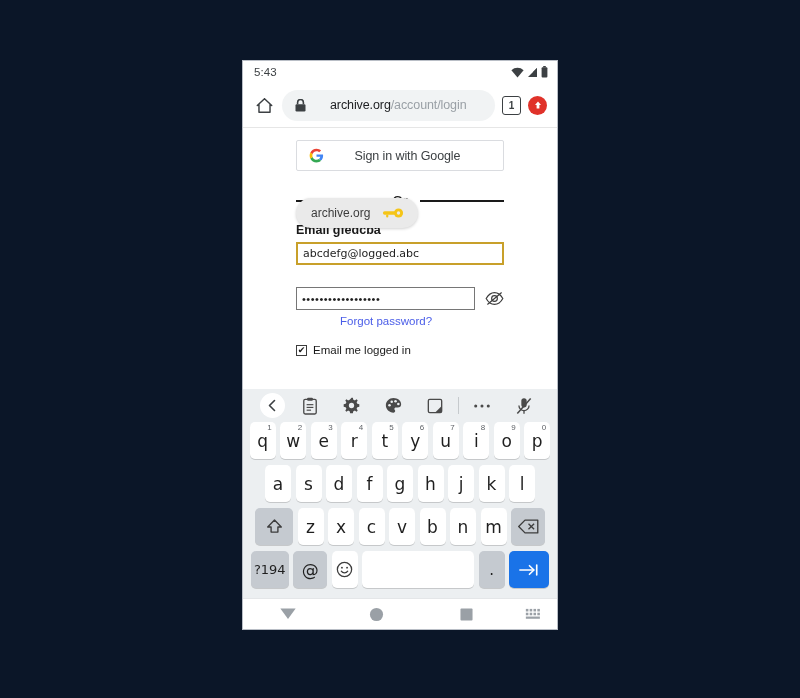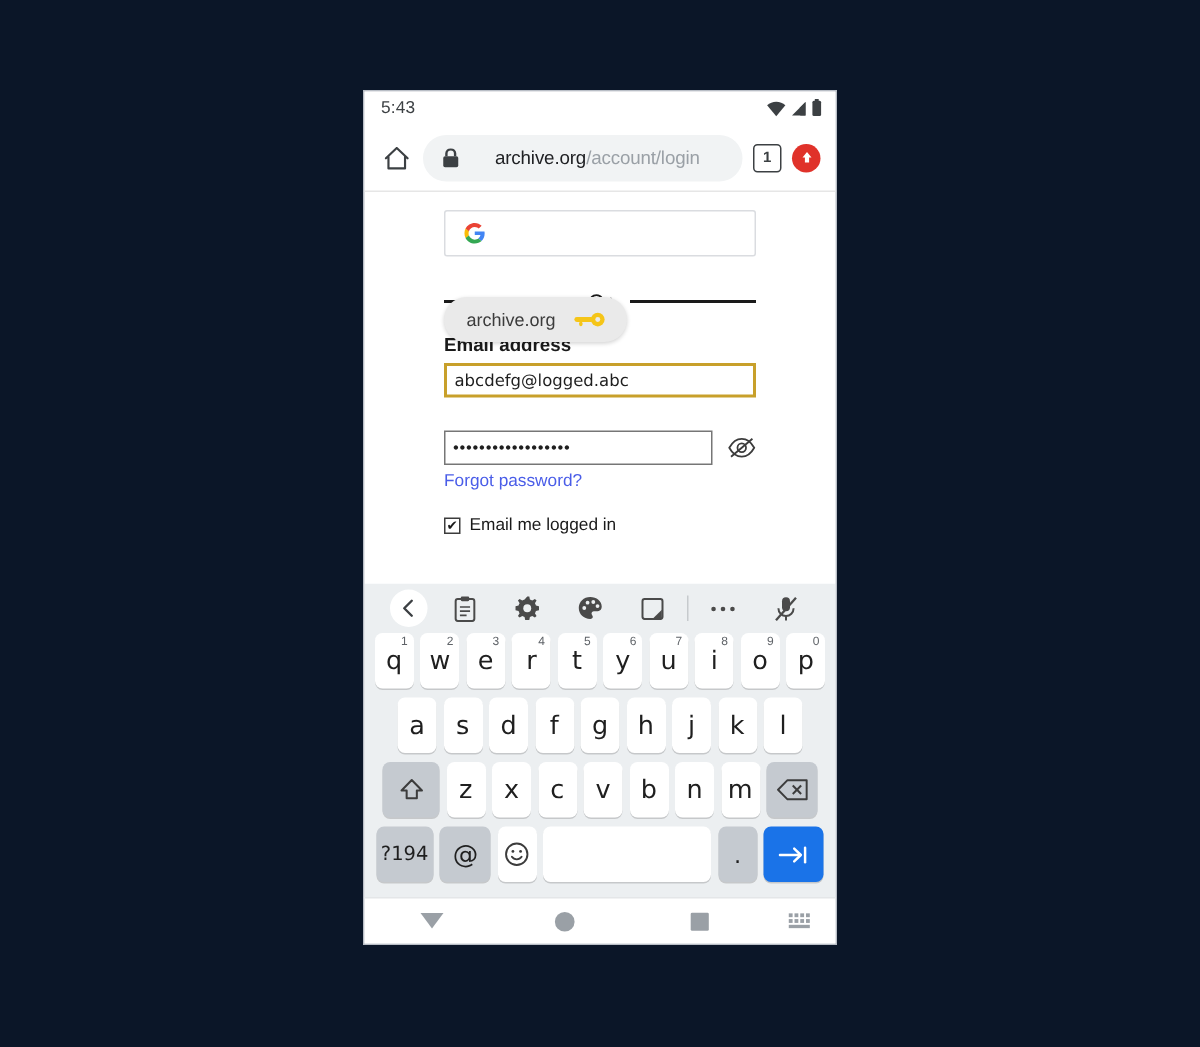--- a/index.html
+++ b/index.html
@@ -89,21 +89,21 @@
   }
   .pw-row { display: flex; align-items: center; gap: 9px; margin-top: 0; }
   .pw-input {
     height: 23px; flex: 1 1 auto;
     border: 1px solid #767676; background: #ffffff;
     display: flex; align-items: center; padding: 0 5px;
     font-size: 11px; color: #1f1f1f; letter-spacing: .5px;
   }
   .eye-btn { width: 20px; height: 20px; display: flex; align-items: center; justify-content: center; }
 
-  .forgot { font-size: 11.5px; color: #4a5de8; margin-top: 5px; display: inline-block; }
+  .forgot { font-size: 11.5px; color: #4a5de8; margin-top: 5px; display: inline-block; margin-left: 44px; }
 
   .keepme { display: flex; align-items: center; gap: 6px; margin-top: 15px; }
   .chk {
     width: 11px; height: 11px; border: 1px solid #3c3c3c; background: #fff;
     display: flex; align-items: center; justify-content: center;
     font-size: 9px; color: #1a1a1a; line-height: 1;
   }
   .keepme span.lbl { font-size: 11.5px; color: #1a1a1a; }
 
   
@@ -218,29 +218,30 @@
 
     <div class="page">
 
       <div class="google-btn">
         <svg width="15" height="15" viewBox="0 0 48 48">
           <path fill="#4285F4" d="M45.1 24.5c0-1.6-.1-2.8-.4-4.1H24v7.5h12.1c-.2 2-1.6 5-4.5 7l-.1.3 6.5 5 .5.1c4.1-3.8 6.6-9.5 6.6-15.8"></path>
           <path fill="#34A853" d="M24 46c5.9 0 10.9-1.9 14.5-5.3l-6.9-5.3c-1.8 1.3-4.3 2.2-7.6 2.2-5.8 0-10.7-3.8-12.5-9.1l-.3 0-6.8 5.2-.1.3C7.9 41 15.3 46 24 46"></path>
           <path fill="#FBBC05" d="M11.5 28.5c-.5-1.4-.7-2.9-.7-4.5s.3-3.1.7-4.5l0-.3-6.9-5.3-.2.1C2.8 17 2 20.4 2 24s.8 7 2.4 10z"></path>
           <path fill="#EA4335" d="M24 10.6c4.1 0 6.9 1.8 8.5 3.3l6.2-6C34.9 4.4 29.9 2 24 2 15.3 2 7.9 7 4.4 14l7.1 5.5c1.8-5.3 6.7-8.9 12.5-8.9"></path>
         </svg>
+        <span class="glabel">Sign in with Google</span>
       </div>
 
       <div class="or-row">
         <div class="bar"></div>
         <div class="or-text">Or</div>
         <div class="bar"></div>
       </div>
 
-      <div class="field-label">Email address</div>
+      <div class="field-label">Email gfedcba</div>
 
       <div class="text-input">abcdefg@logged.abc</div>
 
       
       <div class="autofill-chip">
         <span class="site">archive.org</span>
         <svg width="22" height="12" viewBox="0 0 24 13">
           <circle cx="18" cy="6.5" r="5" fill="#f5c518"></circle>
           <circle cx="18" cy="6.5" r="1.8" fill="#eaeaea"></circle>
           <rect x="1" y="4.7" width="14" height="3.6" rx="1.8" fill="#f5c518"></rect>

